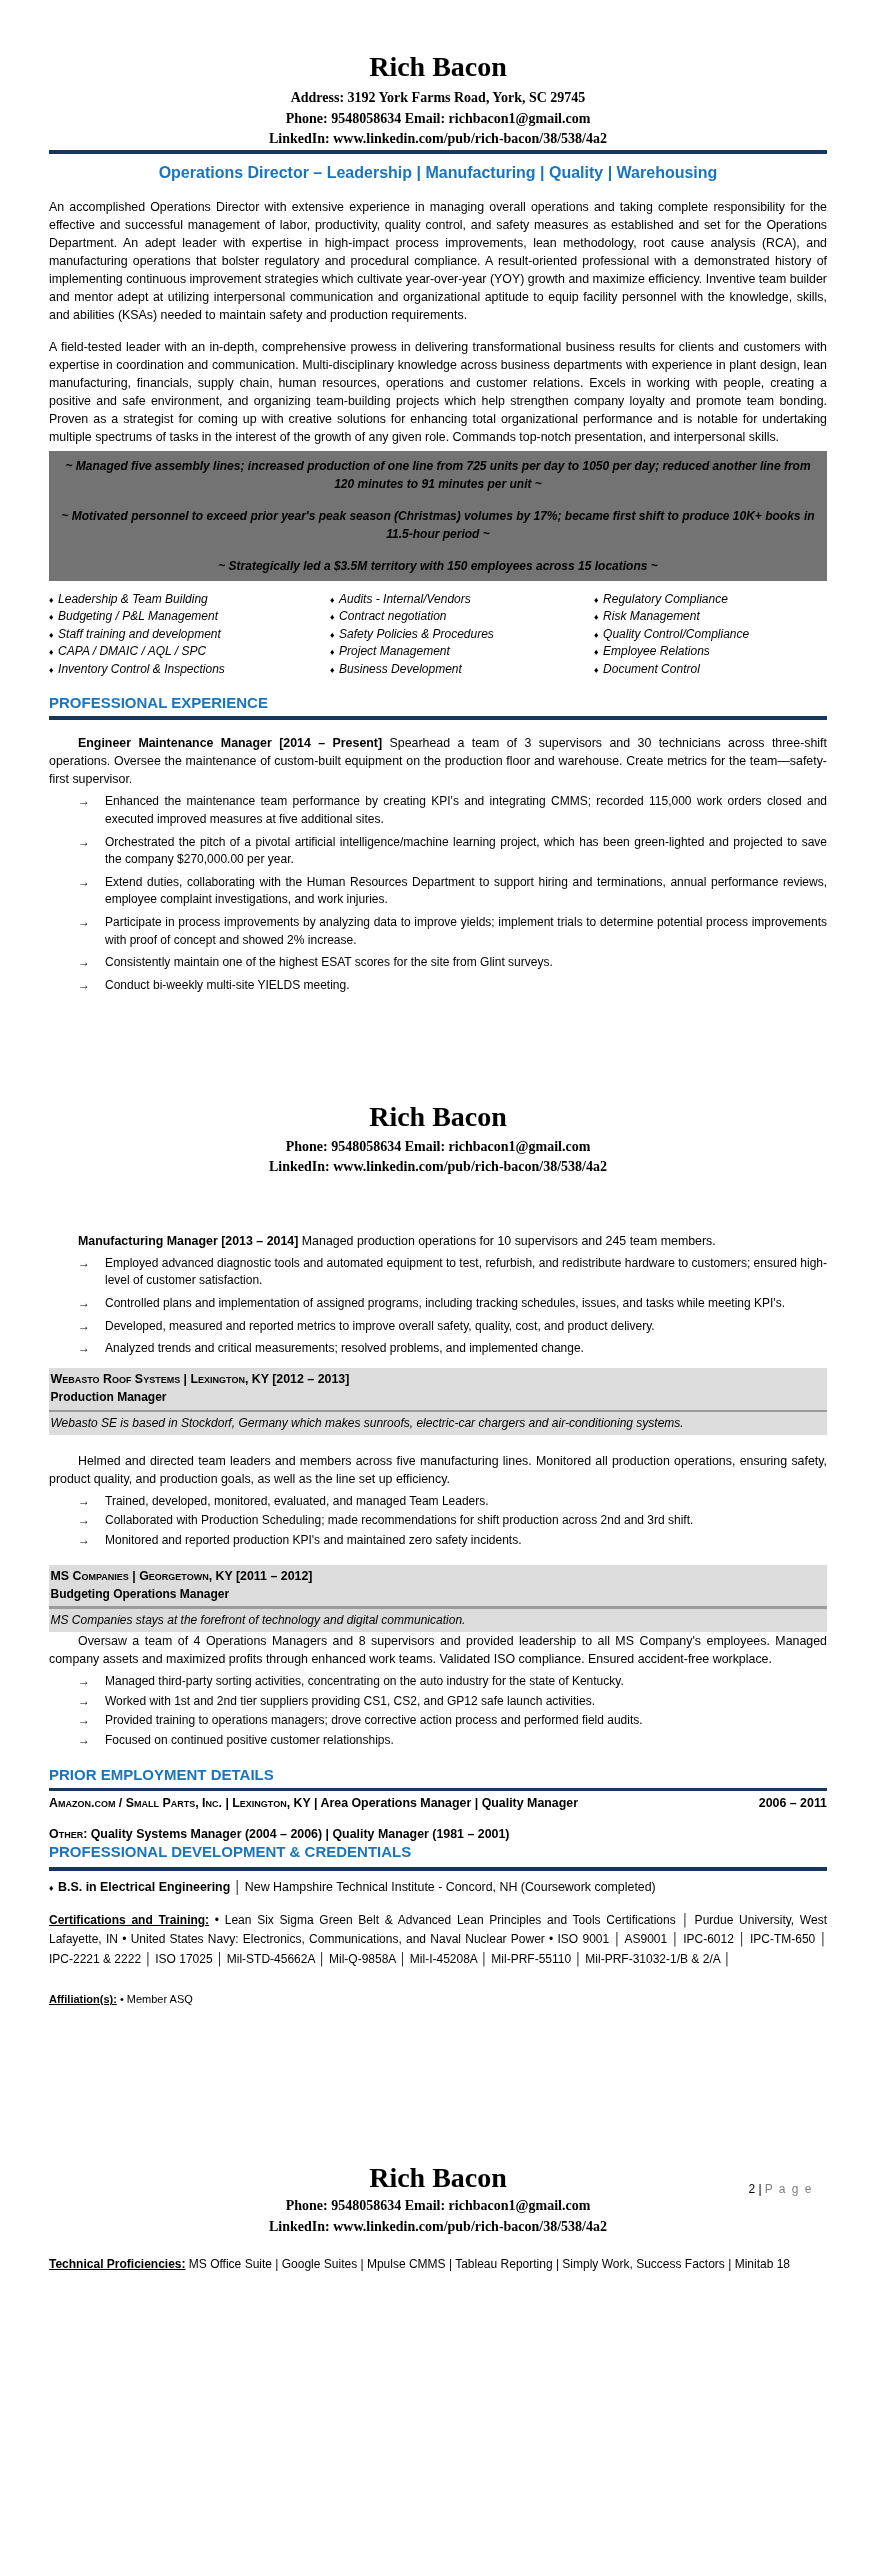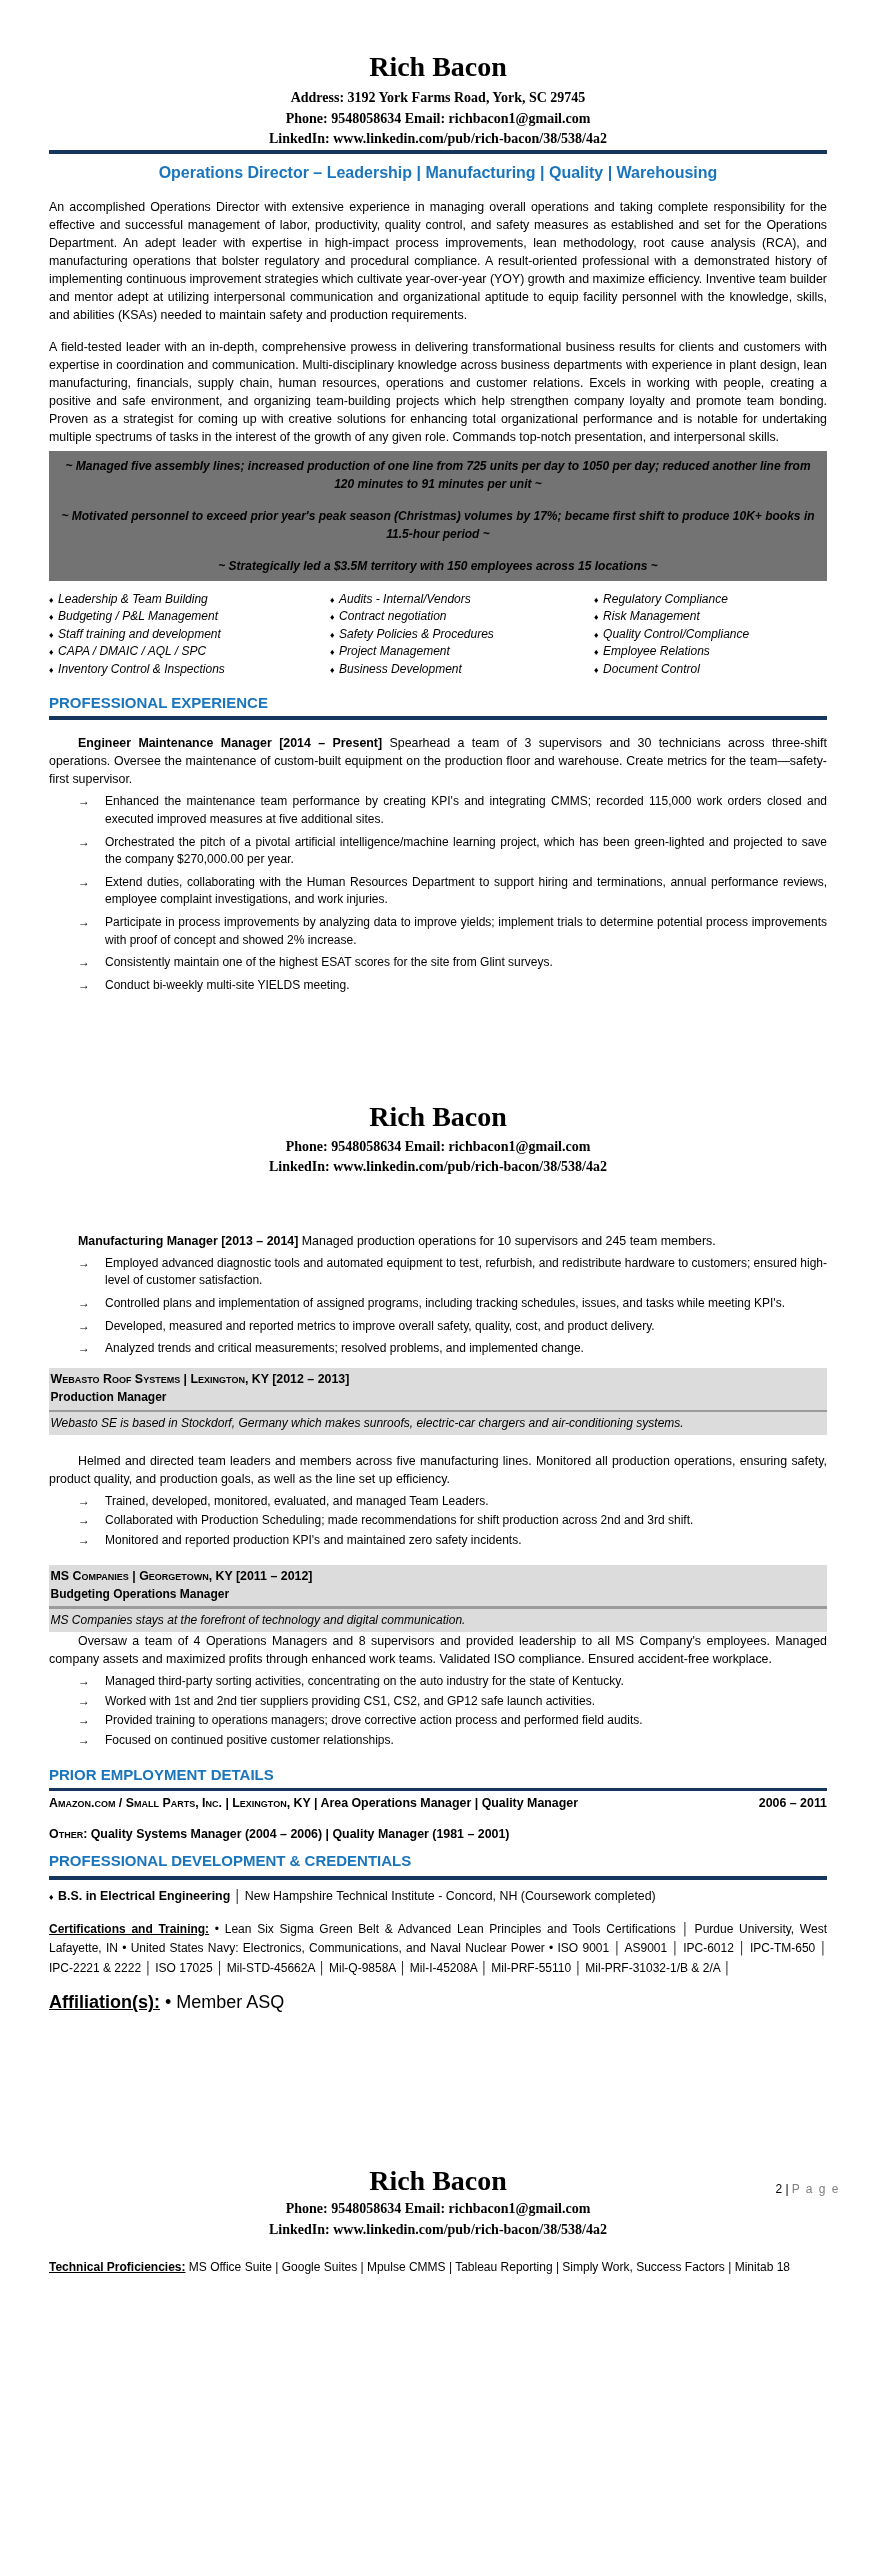--- a/index.html
+++ b/index.html
@@ -30,21 +30,21 @@
   .hl + .hl{margin-top:13px;}
   
   .skills{display:grid;grid-template-columns:281px 264px auto;margin-top:9.3px;}
   .skill{font-style:italic;font-size:12px;line-height:16.5px;}
   .diamond{font-style:normal;font-size:8.8px;margin-right:4.6px;}
   
   .sec-heading{color:#1B75BC;font-size:15px;font-weight:bold;
                line-height:17.5px;}
   .sh-exp{margin-top:15.5px;}
   .sh-prior{margin-top:16.5px;}
-  .sh-dev{margin-top:9px;}
+  .sh-dev{margin-top:0;}
   .rule-exp{margin-top:5.2px;}
   .rule-prior{margin-top:4.1px;}
   .rule-dev{margin-top:6.7px;}
   
   .co-band{background:#DCDCDC;}
   .co-band.dish{margin-top:15.5px;}
   .co-band.webasto{margin-top:10.3px;}
   .co-band.ms{margin-top:15.5px;}
   .co-top{padding:4.1px 6.2px 4.1px 1.5px;}
   .co-header{font-weight:bold;font-size:12.4px;line-height:15.5px;font-variant:small-caps;}
@@ -64,29 +64,29 @@
   .tight .bullet{margin-bottom:2.1px;}
   .arrow{width:27px;flex:none;font-size:12px;line-height:17.5px;}
   .btext{flex:1;font-size:12px;line-height:17.5px;text-align:justify;}
   
   .prior-row{display:flex;justify-content:space-between;font-weight:bold;
              font-size:12.4px;line-height:15.5px;margin-top:5.2px;}
   .other-line{font-weight:bold;font-size:12.4px;line-height:15.5px;margin-top:15.5px;}
   
   .degree-line{font-size:12.4px;line-height:16.5px;margin-top:8px;}
   .cert{font-size:12px;line-height:19.6px;text-align:justify;margin:14.4px 0 0;}
-  .aff-line{font-size:18px;line-height:15.5px;margin-top:17px;}
+  .aff-line{font-size:11px;line-height:15.5px;margin-top:23px;}
   
   .name.p2{margin-top:108px;}
   .contact.p2{margin-top:4.1px;}
   .name.p3{margin-top:155px;}
   .contact.p3{margin-top:3.1px;}
   .tech{font-size:12px;line-height:19px;text-align:justify;margin:17.5px 0 0;}
   
-  .footer{position:absolute;right:36px;font-size:12px;line-height:13.4px;}
+  .footer{position:absolute;right:63px;font-size:12px;line-height:13.4px;}
   .footer .word{color:#7F7F7F;letter-spacing:1.5px;margin-left:3.1px;}
   .footer.f2{top:2183px;}
 </style>
 </head>
 <body>
 
 <div id="doc">
   <div class="content">
 
     <div class="name p1">Rich Bacon</div>

